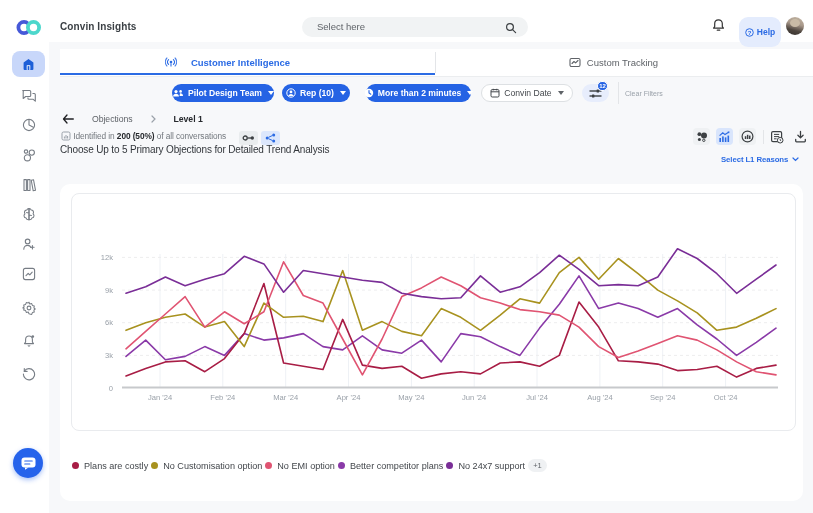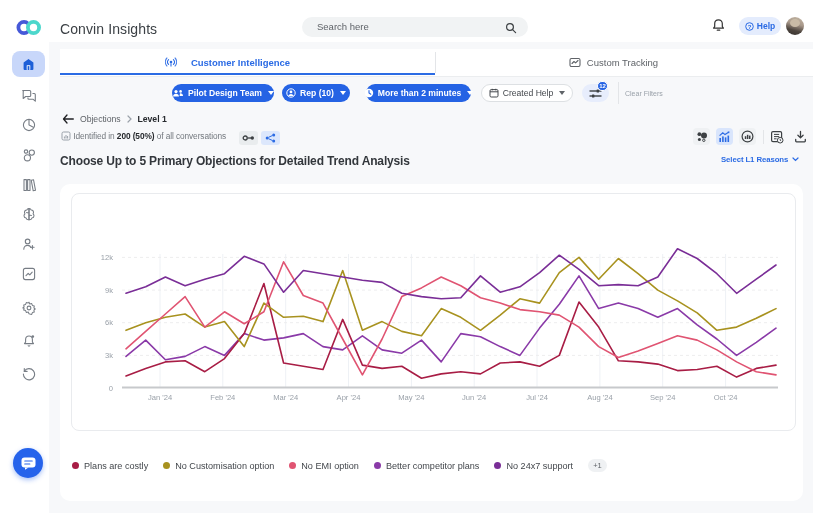--- a/index.html
+++ b/index.html
@@ -1,25 +1,25 @@
 <!DOCTYPE html>
 <html><head><meta charset="utf-8"><style>
 *{margin:0;padding:0;box-sizing:border-box}
 html,body{width:813px;height:513px;overflow:hidden;background:#fff;font-family:"Liberation Sans",sans-serif;-webkit-font-smoothing:antialiased}
 .abs{position:absolute}
 svg{flex:0 0 auto}
 .ld{flex:0 0 auto}
 #app{position:relative;width:813px;height:513px}
 #contentbg{left:49px;top:5px;width:764px;height:508px;background:#f7f8fa;border-radius:10px 0 0 0}
 #header{left:0;top:0;width:813px;height:42px;background:#fff}
-#title{left:60px;top:21px;font-size:14px;font-weight:400;color:#3b4045;letter-spacing:.1px}
+#title{left:60px;top:21px;font-size:10px;font-weight:700;color:#3b4045;letter-spacing:.1px}
 #search{left:302px;top:17px;width:226px;height:20px;background:#f1f3f4;border-radius:10px;color:#5f6368;font-size:9.5px;line-height:20px;padding-left:15px}
 #searchic{left:505px;top:20px}
 #bell{left:711px;top:18px}
-#helppill{left:739px;top:17px;width:42px;height:18px;background:#e4ecfd;border-radius:9px;display:flex;align-items:center;justify-content:center;gap:3px;color:#2b6be4;font-size:8.5px;font-weight:700}
+#helppill{left:739px;top:17px;width:42px;height:30px;background:#e4ecfd;border-radius:9px;display:flex;align-items:center;justify-content:center;gap:3px;color:#2b6be4;font-size:8.5px;font-weight:700}
 #avatar{left:786px;top:17px;width:18px;height:18px;border-radius:50%;background:linear-gradient(195deg,#c3b6a4 0%,#a8988a 40%,#4e463f 70%,#332e2b 100%);overflow:hidden}
 #avatar:before{content:"";position:absolute;left:4px;top:2px;width:10px;height:8px;border-radius:50%;background:#c9bba6}
 
 #homebtn{left:12px;top:51px;width:33px;height:26px;background:#c8d7fa;border-radius:8px;display:flex;align-items:center;justify-content:center}
 .sic{left:21px;width:15px;height:15px;display:flex;align-items:center;justify-content:center}
 #fab{left:13px;top:448px;width:30px;height:30px;border-radius:50%;background:#2663eb;display:flex;align-items:center;justify-content:center;box-shadow:0 2px 5px rgba(38,99,235,.4)}
 
 #tabcard{left:60px;top:49px;width:753px;height:28px;background:#fff;border-bottom:1px solid #ebedef}
 #tabdiv{left:435px;top:52px;width:1px;height:21px;background:#e3e5e8}
 #tab1{left:60px;top:49px;width:375px;height:26px;display:flex;align-items:center;justify-content:center;gap:14px;color:#2b6be4;font-size:9.5px;font-weight:700;padding-right:40px}
@@ -28,50 +28,50 @@
 
 .bluepill{top:84px;height:18px;background:#2563e4;border-radius:9px;color:#fff;font-size:8.6px;font-weight:700;display:flex;align-items:center;justify-content:center;padding:0 7px;gap:4px;white-space:nowrap}
 .caret{width:0;height:0;border-left:3px solid transparent;border-right:3px solid transparent;border-top:4px solid #fff;margin-left:2px}
 #datepill{left:481px;top:84px;width:92px;height:18px;background:#fff;border:1px solid #dde0e3;border-radius:9px;display:flex;align-items:center;justify-content:center;gap:4px;color:#43474c;font-size:8.6px}
 .caretg{width:0;height:0;border-left:3px solid transparent;border-right:3px solid transparent;border-top:4px solid #5f6368;margin-left:2px}
 #sliderbtn{left:582px;top:84px;width:27px;height:18px;background:#e7edfc;border-radius:9px;display:flex;align-items:center;justify-content:center}
 #sliderbadge{left:597px;top:81px;min-width:11px;height:10px;background:#2563e4;border:1px solid #fff;border-radius:6px;color:#fff;font-size:6px;font-weight:700;text-align:center;line-height:9px;padding:0 1px}
 #filterdiv{left:618px;top:82px;width:1px;height:22px;background:#e3e5e8}
 #clearf{left:625px;top:90px;font-size:7px;color:#9aa1a9}
 
-#bc{left:62px;top:114px;display:flex;align-items:center;gap:6px;font-size:8.7px;letter-spacing:-.05px;color:#5f6368}
+#bc{left:62px;top:114px;display:flex;align-items:center;gap:18px;font-size:8.7px;letter-spacing:-.05px;color:#5f6368}
 #bc b{color:#26292d;font-weight:700}
 #idrow{left:61px;top:131px;display:flex;align-items:center;font-size:8.3px;letter-spacing:-.08px;color:#73787e}
 #idrow b{color:#26292d}
 #tgl1{left:239px;top:131px;width:19px;height:14px;background:#e9ecee;border-radius:3px;display:flex;align-items:center;justify-content:center}
 #tgl2{left:261px;top:131px;width:19px;height:14px;background:#dce7fc;border-radius:3px;display:flex;align-items:center;justify-content:center}
-#chooserow{left:60px;top:154px;font-size:12px;letter-spacing:-.15px;font-weight:700;color:#33373c}
+#chooserow{left:60px;top:144px;font-size:10px;letter-spacing:-.15px;font-weight:400;color:#33373c}
 #selectl1{left:721px;top:155px;display:flex;align-items:center;gap:4px;font-size:7.8px;letter-spacing:-.1px;font-weight:700;color:#2b6be4}
 
 .icsq{top:128px;width:17px;height:17px;border-radius:4px;display:flex;align-items:center;justify-content:center}
 #icdiv{left:763px;top:130px;width:1px;height:14px;background:#e3e5e8}
 
 #panel{left:60px;top:184px;width:743px;height:317px;background:#fff;border-radius:10px}
 #chartcard{left:71px;top:193px;width:725px;height:238px;background:#fff;border:1px solid #e9ebee;border-radius:8px;overflow:hidden}
-#legend{left:72px;top:459px;display:flex;align-items:center;gap:15px;font-size:9.1px;color:#43474c}
+#legend{left:72px;top:459px;display:flex;align-items:center;gap:3px;font-size:9.1px;color:#43474c}
 .ld{width:7px;height:7px;border-radius:50%;display:inline-block;margin-right:5px;vertical-align:-1px}
 .li{display:flex;align-items:center;white-space:nowrap}
 #plus1{background:#eff1f3;border-radius:8px;height:13px;padding:0 5px;font-size:7.5px;color:#5f6368;display:flex;align-items:center}
 </style></head><body>
 <div id="app">
 <div class="abs" id="contentbg"></div>
 <div class="abs" id="header"></div>
 <div class="abs" style="left:16px;top:19px">
 <svg width="26" height="17" viewBox="0 0 26 17">
         <circle cx="8" cy="8.5" r="5.6" fill="none" stroke="#4659d8" stroke-width="3.8"></circle>
         <circle cx="17.5" cy="8.5" r="5.6" fill="#fff" stroke="#4cd7cc" stroke-width="3.8"></circle>
       </svg>
 </div>
 <div class="abs" id="title">Convin Insights</div>
-<div class="abs" id="search">Search here</div>
+<div class="abs" id="search">Select here</div>
 <div class="abs" id="searchic"><svg width="12" height="12" viewBox="0 0 12 12">
         <circle cx="5" cy="5" r="3.4" fill="none" stroke="#3c4043" stroke-width="1.2"></circle>
         <line x1="7.6" y1="7.6" x2="10.6" y2="10.6" stroke="#3c4043" stroke-width="1.2" stroke-linecap="round"></line>
       </svg></div>
 <div class="abs" id="bell"><svg width="15" height="15" viewBox="0 0 15 15">
         <path d="M7.5 1.8c-2.3 0-3.8 1.7-3.8 3.9v2.8L2.6 10.2h9.8l-1.1-1.7V5.7c0-2.2-1.5-3.9-3.8-3.9z" fill="none" stroke="#333" stroke-width="1.2" stroke-linejoin="round"></path>
         <path d="M6.3 12.2h2.4" stroke="#333" stroke-width="1.3" stroke-linecap="round"></path>
       </svg></div>
 <div class="abs" id="helppill">
       <svg width="9" height="9" viewBox="0 0 9 9">
@@ -206,21 +206,21 @@
         <path d="M5 2.6V5l1.8 1.2" fill="none" stroke="#2563e4" stroke-width="1.1" stroke-linecap="round"></path>
       </svg>
       <span>More than 2 minutes</span>
       <span class="caret"></span>
     </div>
 <div class="abs" id="datepill">
       <svg width="10" height="10" viewBox="0 0 10 10">
         <rect x="1" y="1.6" width="8" height="7.4" rx="1.2" fill="none" stroke="#43474c" stroke-width="1"></rect>
         <path d="M1 3.8h8M3.2 0.8v1.6M6.8 0.8v1.6" stroke="#43474c" stroke-width="1"></path>
       </svg>
-      <span>Created Help</span>
+      <span>Convin Date</span>
       <span class="caretg"></span>
     </div>
 <div class="abs" id="sliderbtn">
       <svg width="13" height="11" viewBox="0 0 13 11">
         <line x1="0.5" y1="3" x2="12.5" y2="3" stroke="#3c4043" stroke-width="1.4"></line>
         <rect x="7.6" y="1.5" width="2.4" height="3" rx="0.6" fill="#3c4043"></rect>
         <line x1="0.5" y1="8" x2="12.5" y2="8" stroke="#3c4043" stroke-width="1.4"></line>
         <rect x="3" y="6.5" width="2.4" height="3" rx="0.6" fill="#3c4043"></rect>
       </svg>
     </div>

